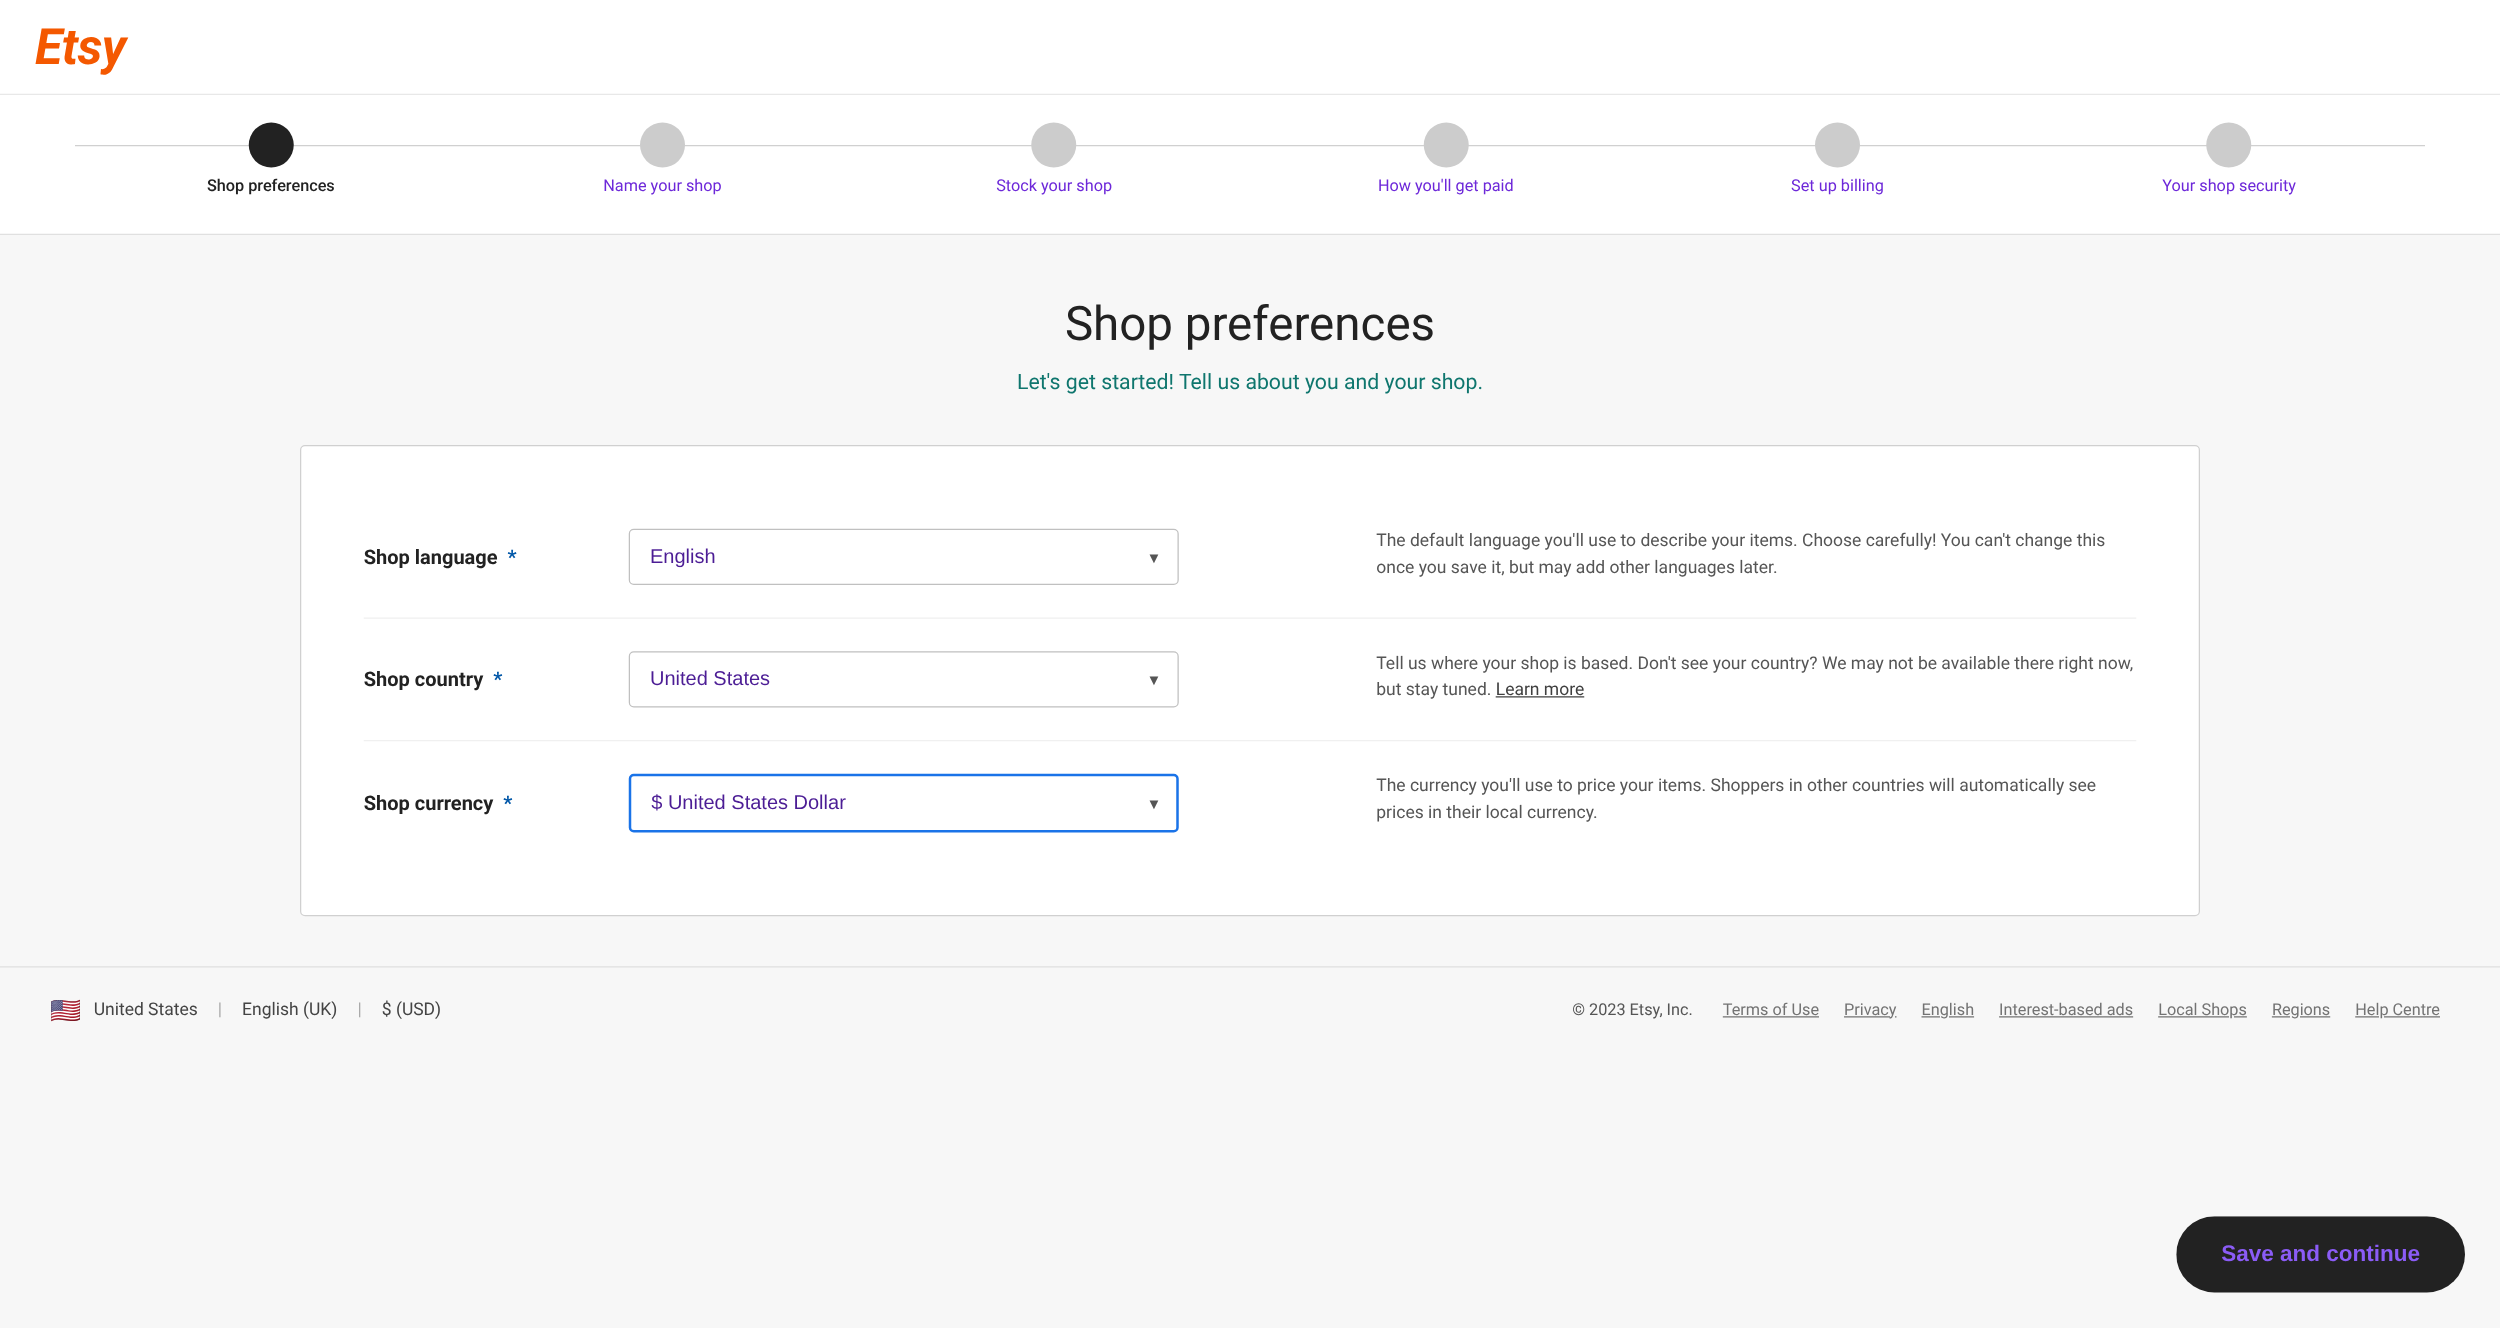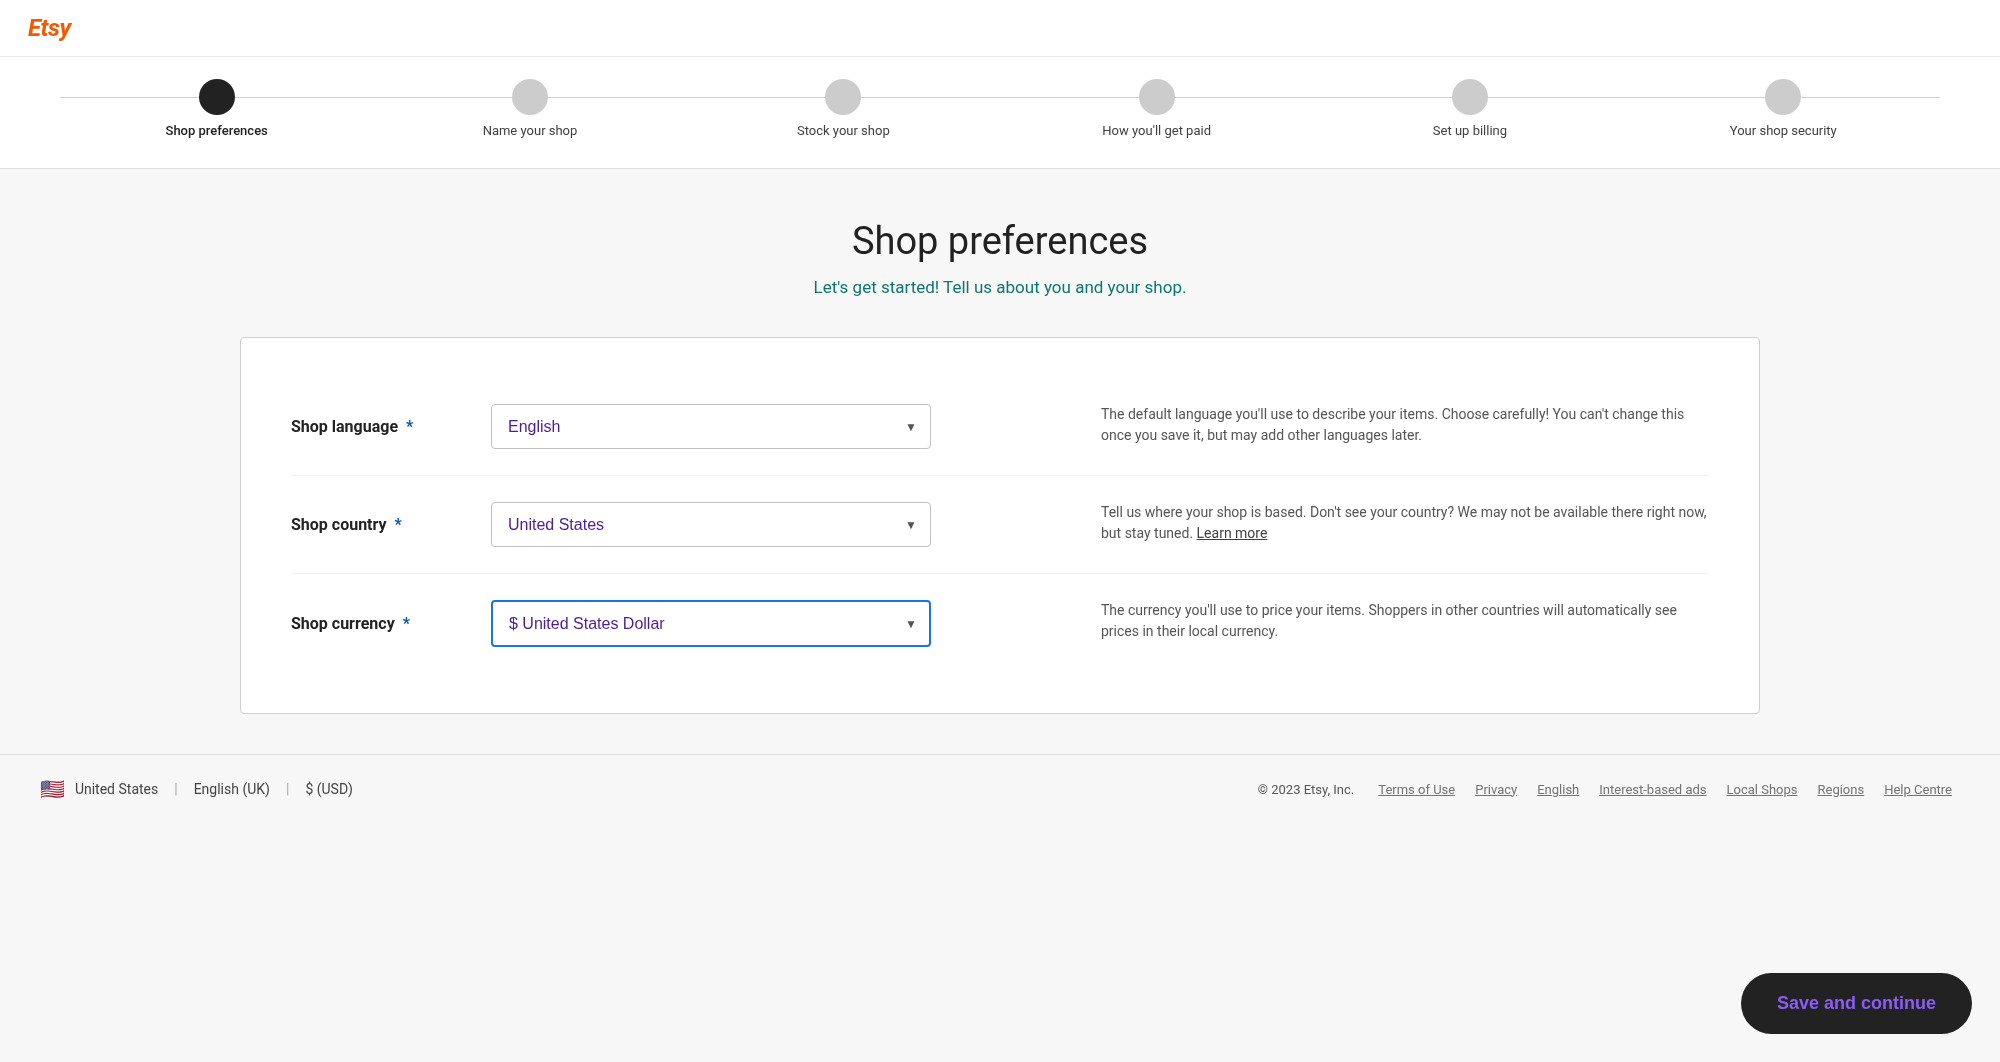--- a/index.html
+++ b/index.html
@@ -11,21 +11,21 @@
       position: relative;
     }
 
     
     .header {
       background: #fff;
       padding: 14px 28px;
       border-bottom: 1px solid #e8e8e8;
     }
     .logo {
-      font-size: 24px;
+      font-size: 40px;
       font-weight: 700;
       color: #f45800;
       font-style: italic;
       letter-spacing: -0.5px;
     }
 
     
     .progress-bar-container {
       background: #fff;
       padding: 22px 60px 30px 60px;
@@ -60,21 +60,21 @@
       height: 36px;
       border-radius: 50%;
       background: #ccc;
       margin-bottom: 8px;
     }
     .step-dot.active {
       background: #222;
     }
     .step-label {
       font-size: 13px;
-      color: #404040;
+      color: #6d28d9;
       text-align: center;
       white-space: nowrap;
     }
     .step-label.active {
       color: #222;
       font-weight: 500;
     }
 
     
     .main {
@@ -114,20 +114,21 @@
     .form-row:last-child {
       border-bottom: none;
     }
 
     .form-left {
       display: flex;
       flex-direction: row;
       align-items: center;
       width: 750px;
       flex-shrink: 0;
+      gap: 12px;
     }
 
     .field-label {
       font-size: 16px;
       font-weight: 700;
       color: #222;
       min-width: 200px;
     }
     .required-star {
       color: #0057a8;

